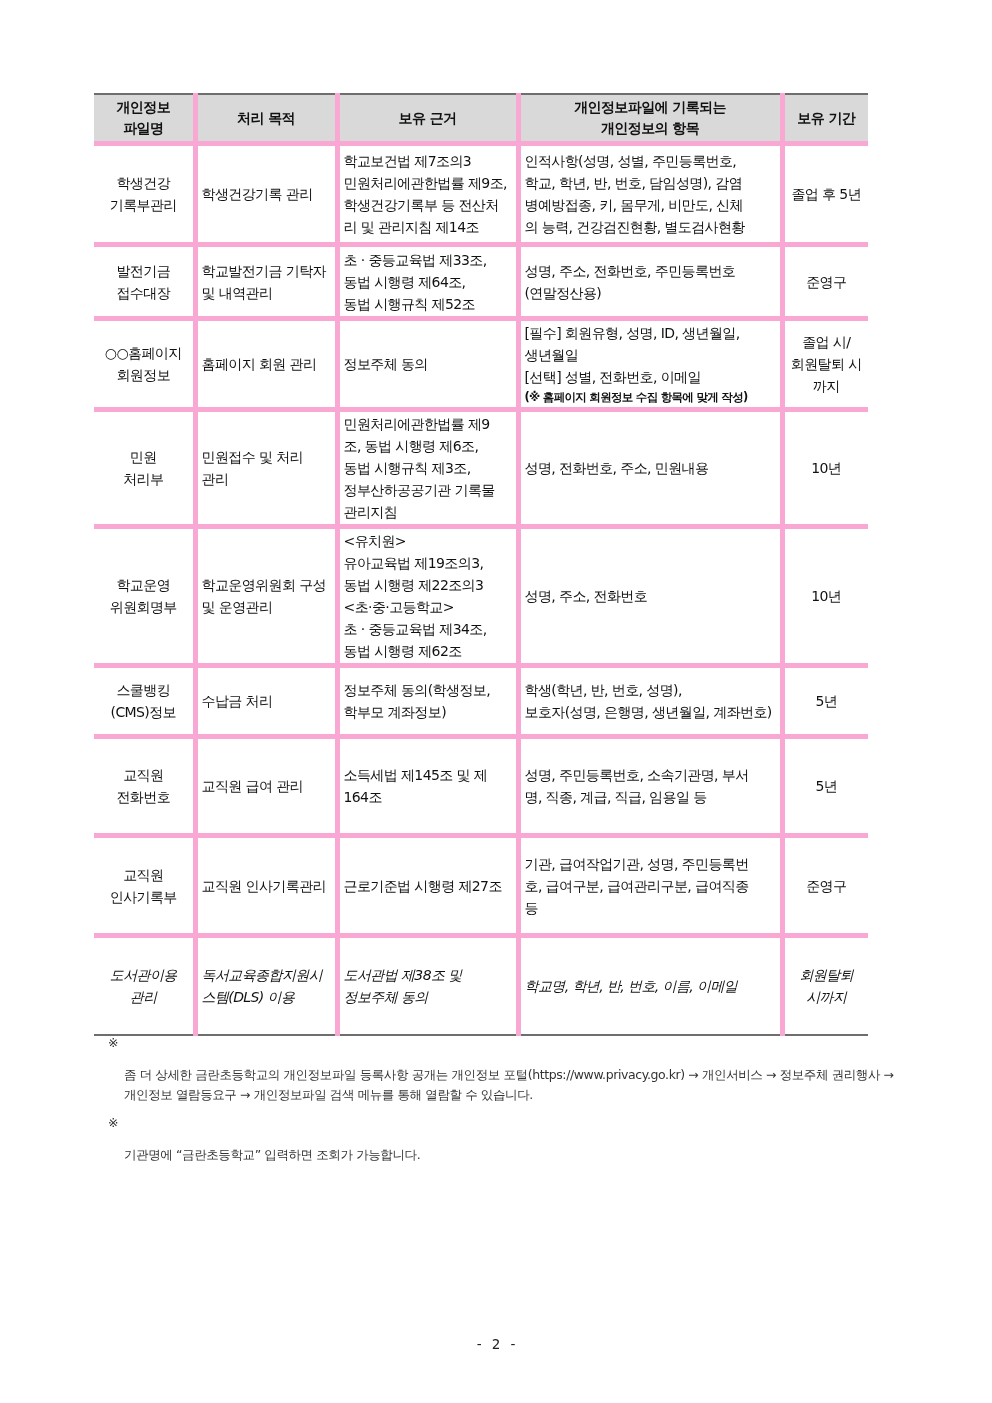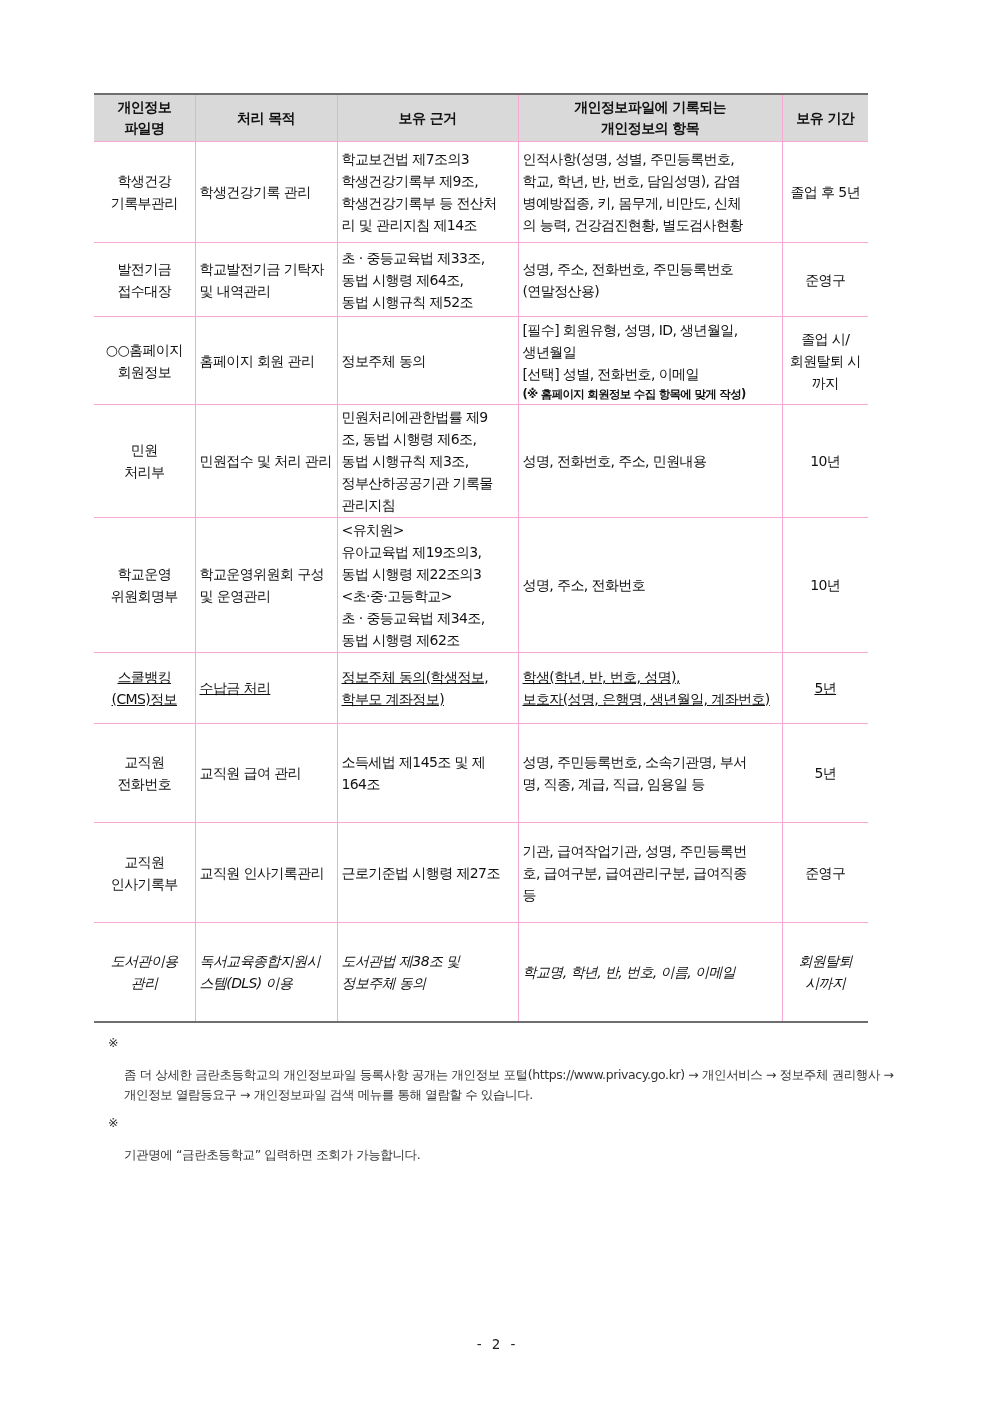--- a/index.html
+++ b/index.html
@@ -28,21 +28,21 @@
       top: 93px;
       width: 774px;
       border-collapse: collapse;
       table-layout: fixed;
       font-size: 14px;
       line-height: 22px;
       letter-spacing: -0.6px;
     }
     table.info-table th,
     table.info-table td {
-      border: 1px solid #f9a8d4;
+      border: 5px solid #f9a8d4;
       padding: 1px 4px;
       vertical-align: middle;
       word-break: keep-all;
       overflow-wrap: anywhere;
     }
     table.info-table tr > *:first-child { border-left: none; }
     table.info-table tr > *:last-child { border-right: none; }
     table.info-table thead tr th {
       border-top: 2px solid #6e6e6e;
       background: #d9d9d9;
@@ -122,21 +122,21 @@
         <tr style="height: 101px;">
           <td class="center">
             <span class="line">학생건강</span>
             <span class="line">기록부관리</span>
           </td>
           <td class="left">
             <span class="line">학생건강기록 관리</span>
           </td>
           <td class="left">
             <span class="line">학교보건법 제7조의3</span>
-            <span class="line">학생건강기록부 제9조,</span>
+            <span class="line">민원처리에관한법률 제9조,</span>
             <span class="line">학생건강기록부 등 전산처</span>
             <span class="line">리 및 관리지침 제14조</span>
           </td>
           <td class="left">
             <span class="line">인적사항(성명,  성별,  주민등록번호,</span>
             <span class="line">학교, 학년, 반, 번호, 담임성명), 감염</span>
             <span class="line">병예방접종, 키, 몸무게, 비만도, 신체</span>
             <span class="line">의 능력, 건강검진현황, 별도검사현황</span>
           </td>
           <td class="center">
@@ -227,21 +227,21 @@
             <span class="line">초 · 중등교육법 제34조,</span>
             <span class="line">동법 시행령 제62조</span>
           </td>
           <td class="left">
             <span class="line">성명, 주소, 전화번호</span>
           </td>
           <td class="center">
             <span class="line">10년</span>
           </td>
         </tr>
-        <tr style="height: 71px; text-decoration: underline;">
+        <tr style="height: 71px;">
           <td class="center">
             <span class="line">스쿨뱅킹</span>
             <span class="line">(CMS)정보</span>
           </td>
           <td class="left">
             <span class="line">수납금 처리</span>
           </td>
           <td class="left">
             <span class="line">정보주체  동의(학생정보,</span>
             <span class="line">학부모 계좌정보)</span>

